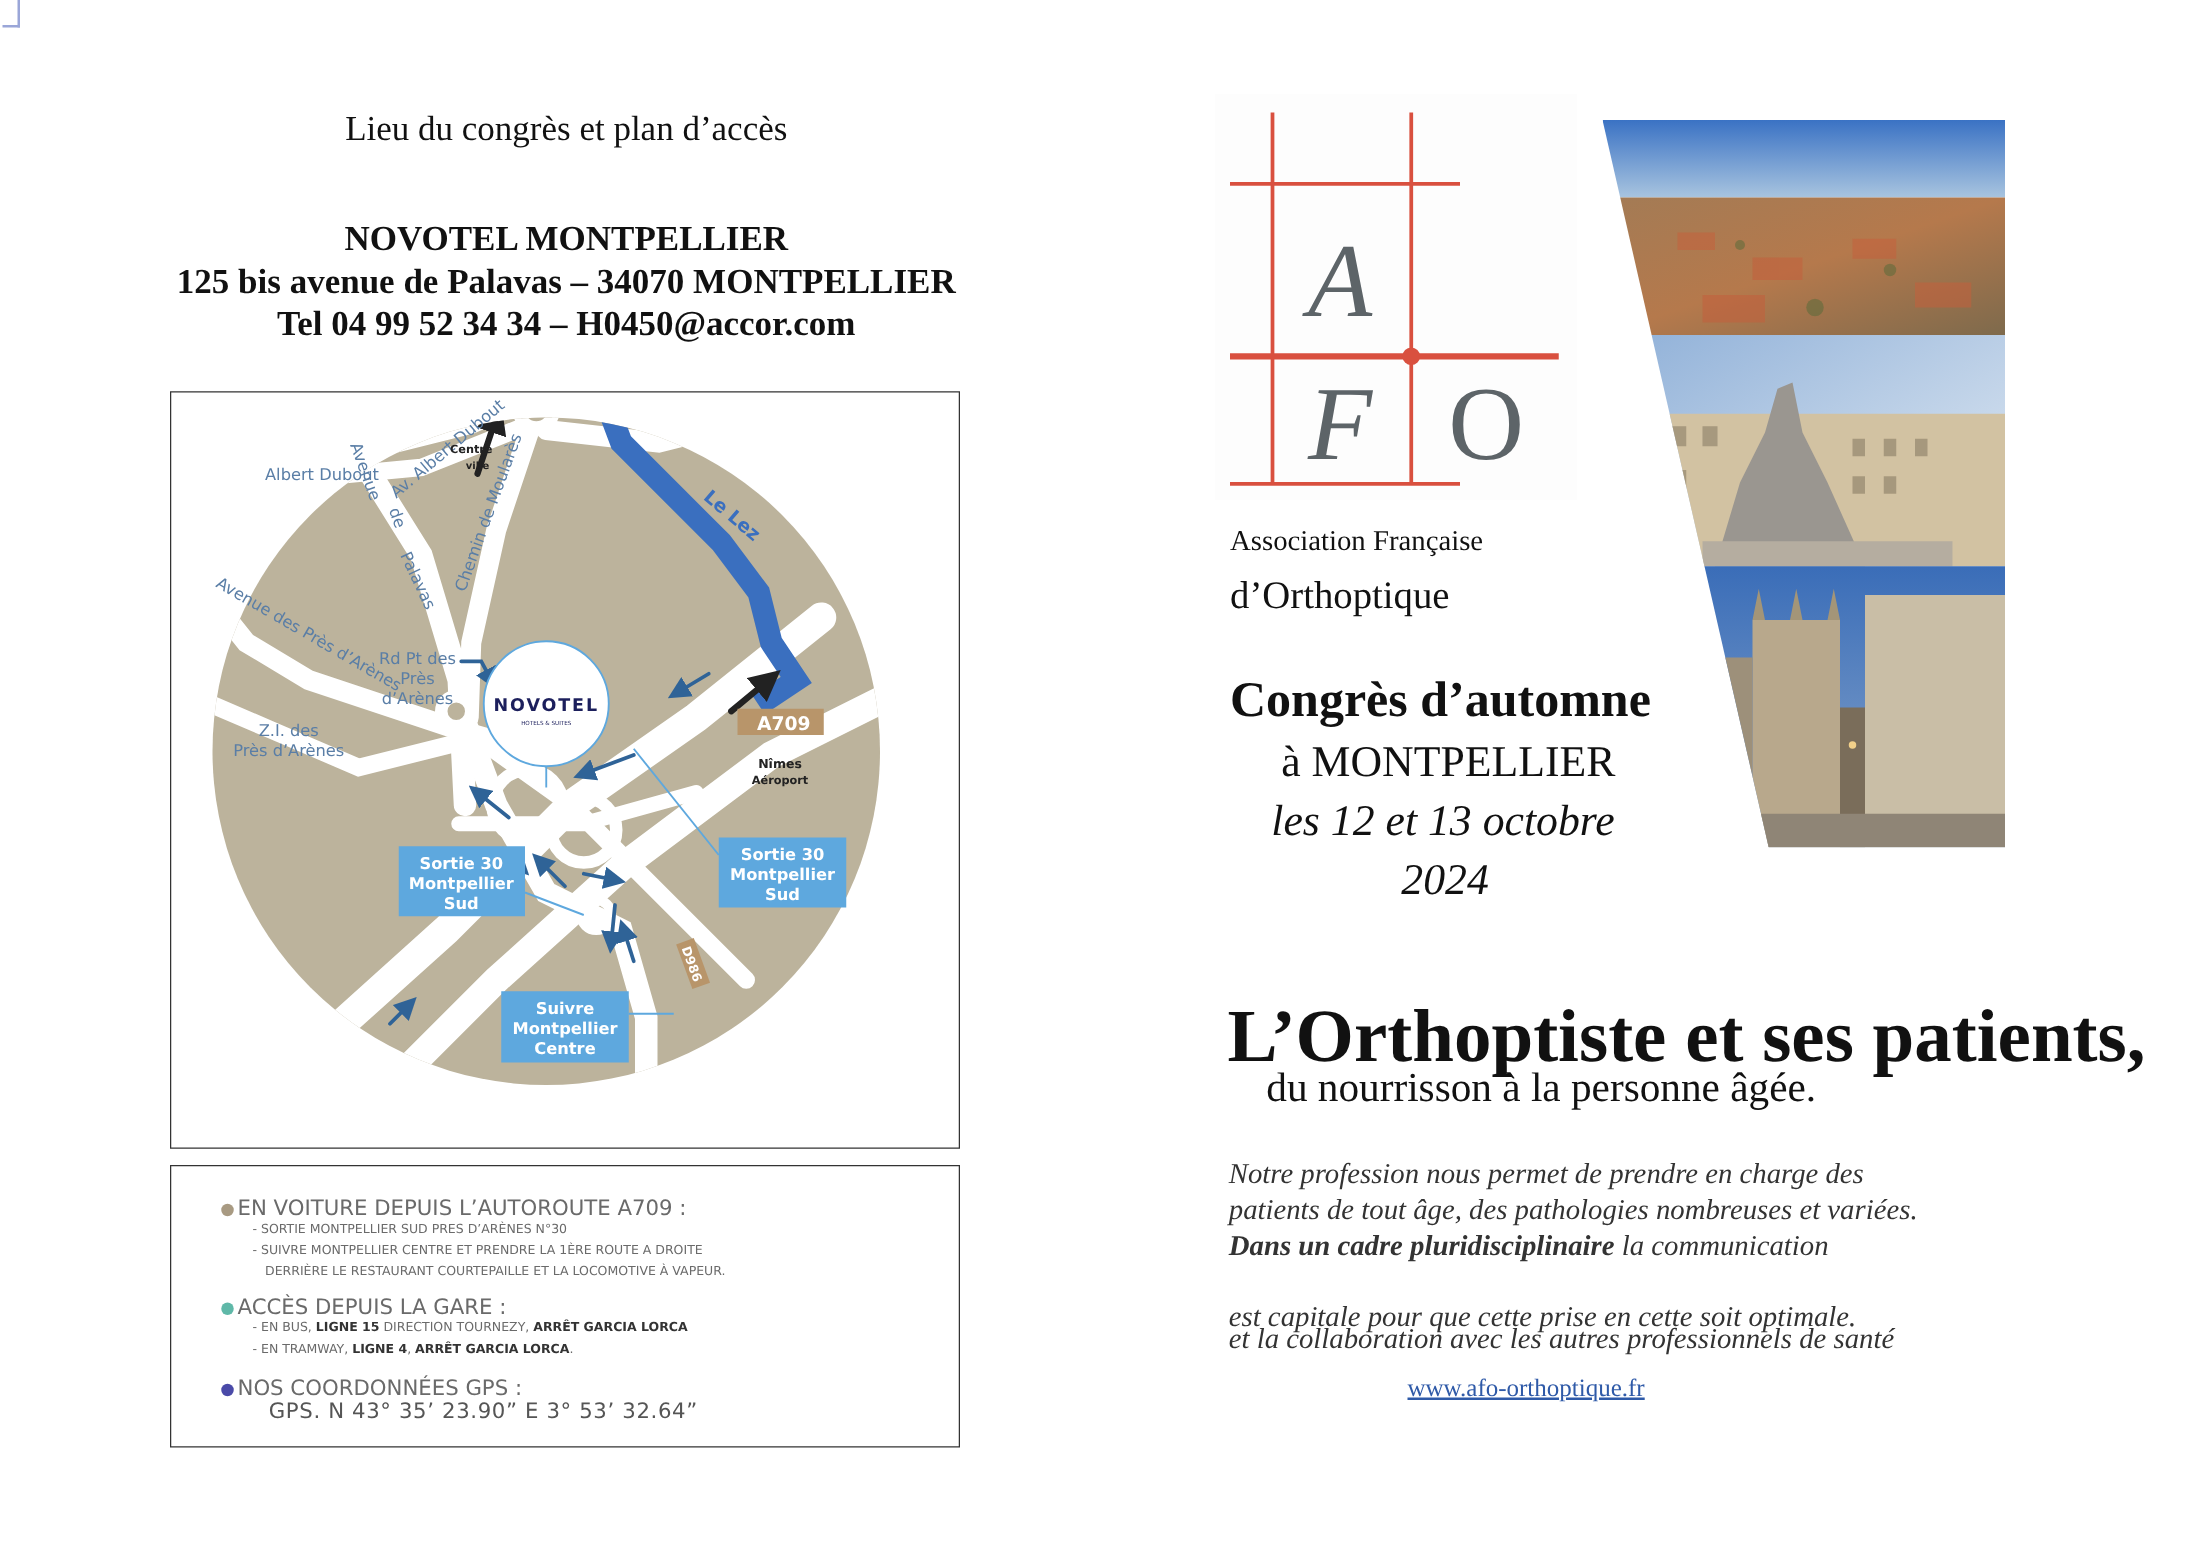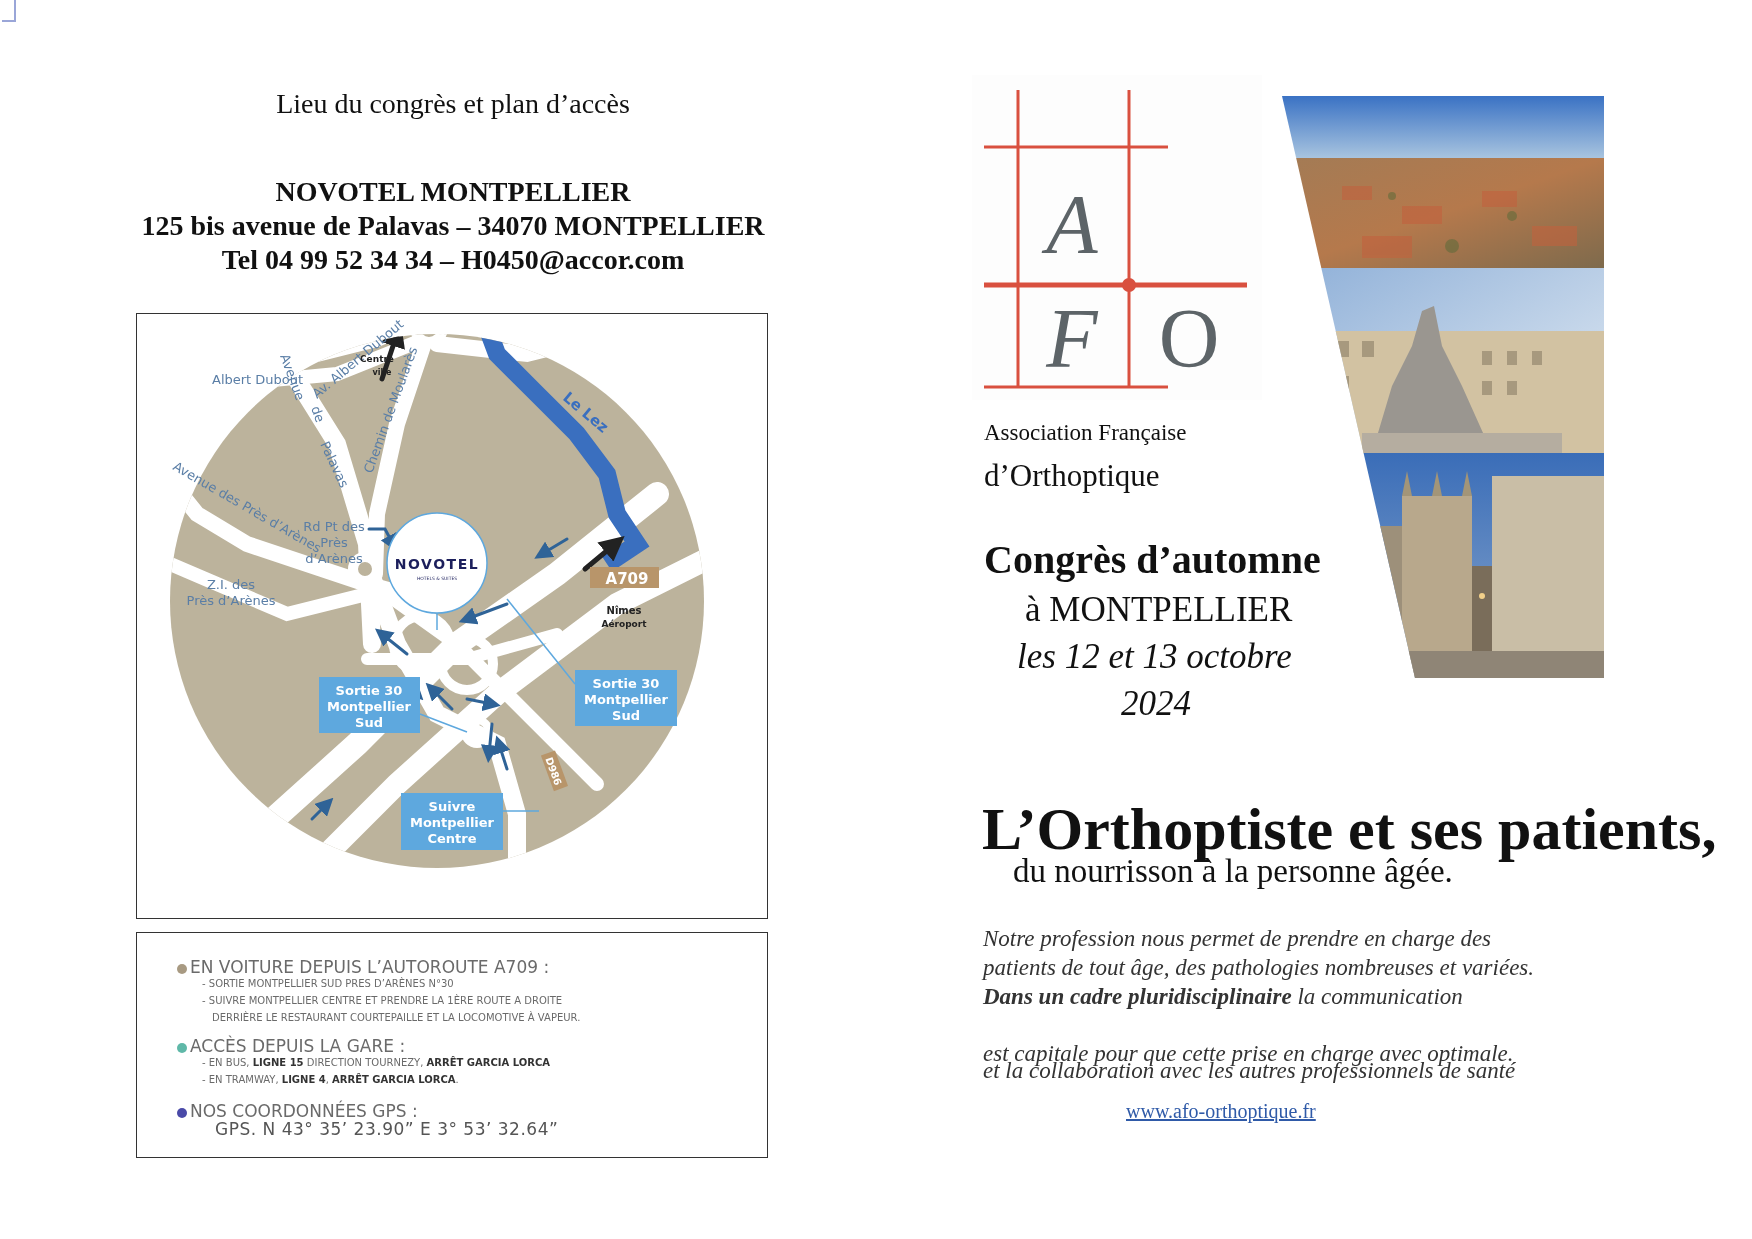--- a/index.html
+++ b/index.html
@@ -270,15 +270,15 @@
 <div id="congress-dates" class="rt">les 12 et 13 octobre</div>
 <div id="congress-year" class="rt">2024</div>
 
 <div id="theme-title" class="rt">L’Orthoptiste et ses patients,</div>
 <div id="theme-sub" class="rt">du nourrisson à la personne âgée.</div>
 
 <div class="rt para" style="top:926px;">Notre profession nous permet de prendre en charge des</div>
 <div class="rt para" style="top:955px;">patients de tout âge, des pathologies nombreuses et variées.</div>
 <div class="rt para" style="top:984px;"><b>Dans un cadre pluridisciplinaire</b><span> la communication</span></div>
 <div class="rt para" style="top:1012px;margin-top:46px;">et la collaboration avec les autres professionnels de santé</div>
-<div class="rt para" style="top:1041px;">est capitale pour que cette prise en charge avec optimale.</div>
+<div class="rt para" style="top:1041px;">est capitale pour que cette prise en cette soit optimale.</div>
 
 <a id="website" class="rt">www.afo-orthoptique.fr</a>
 
 </body></html>

